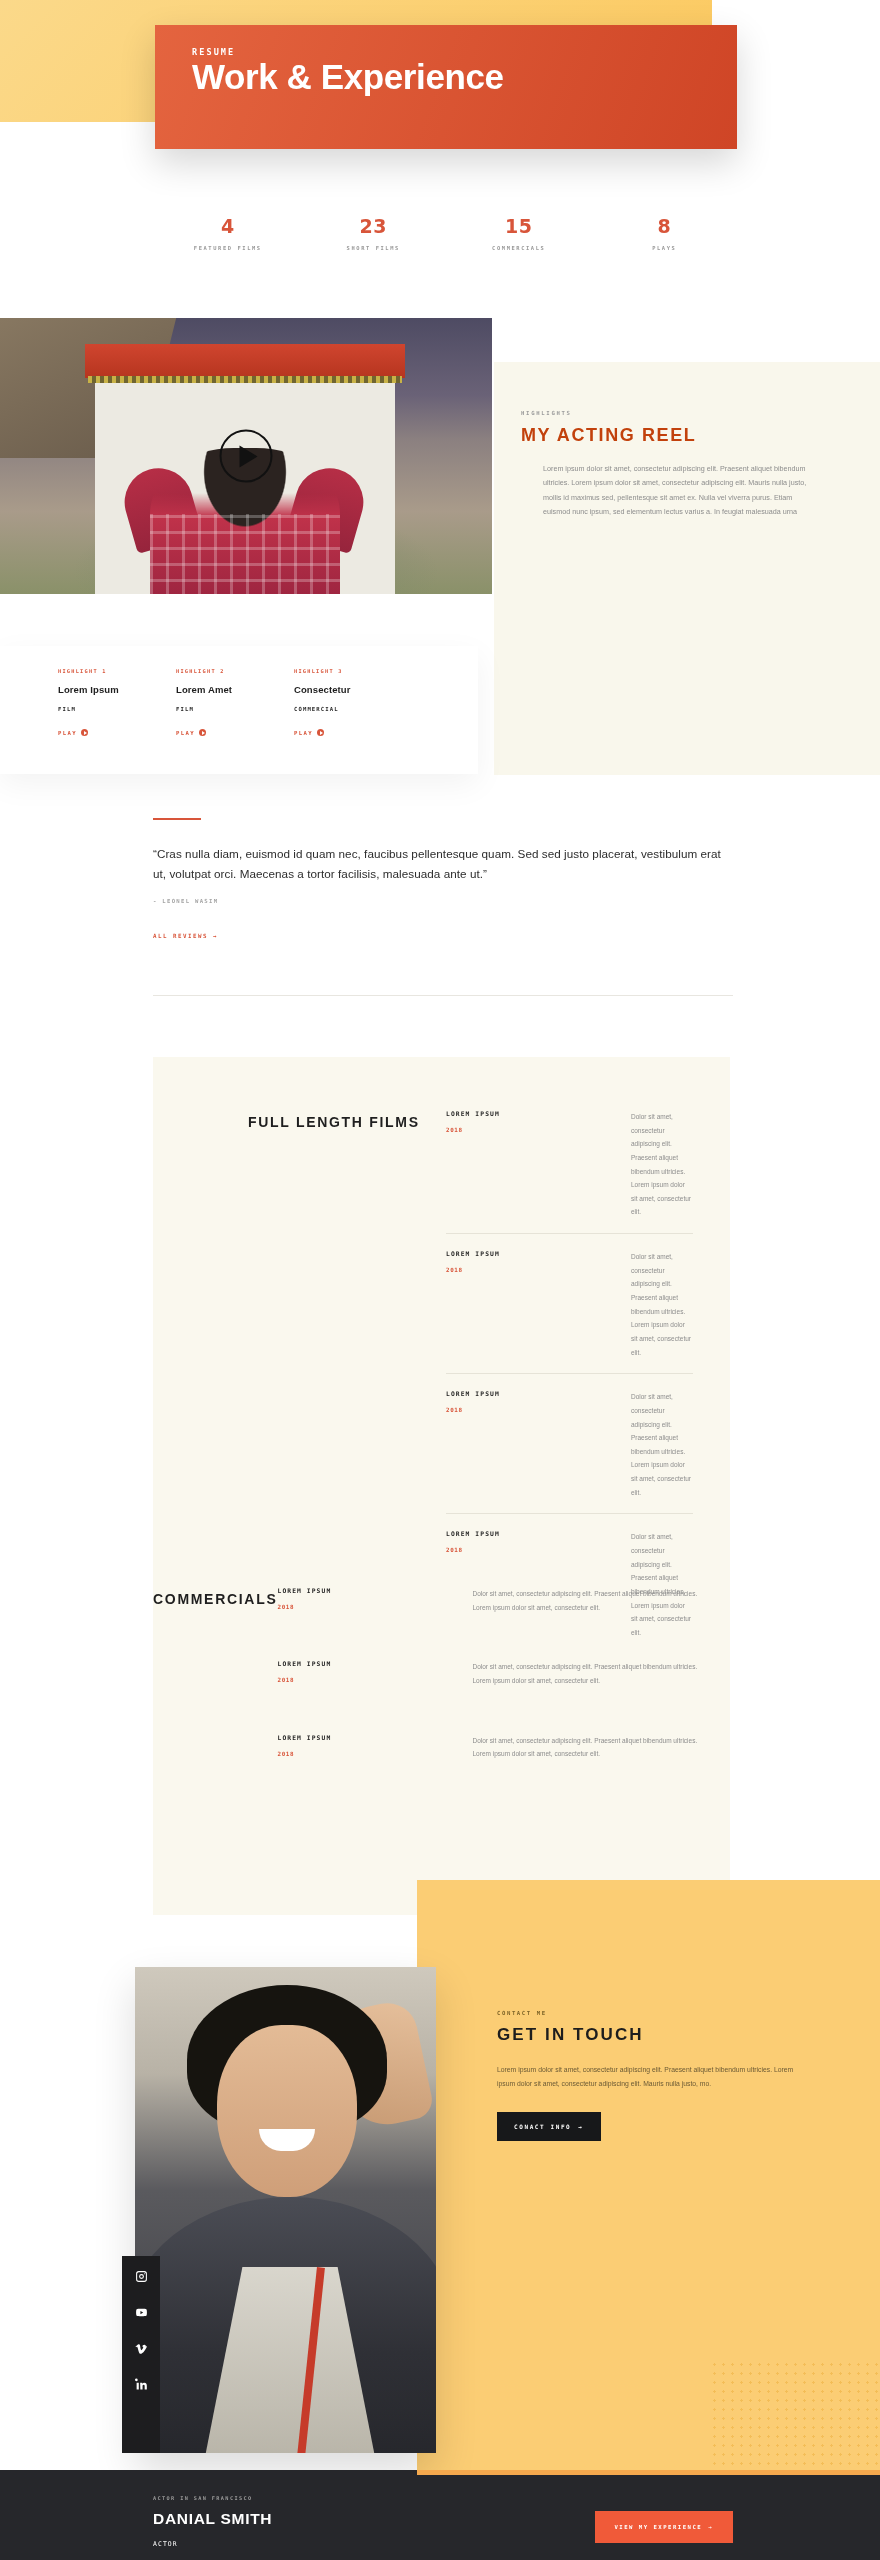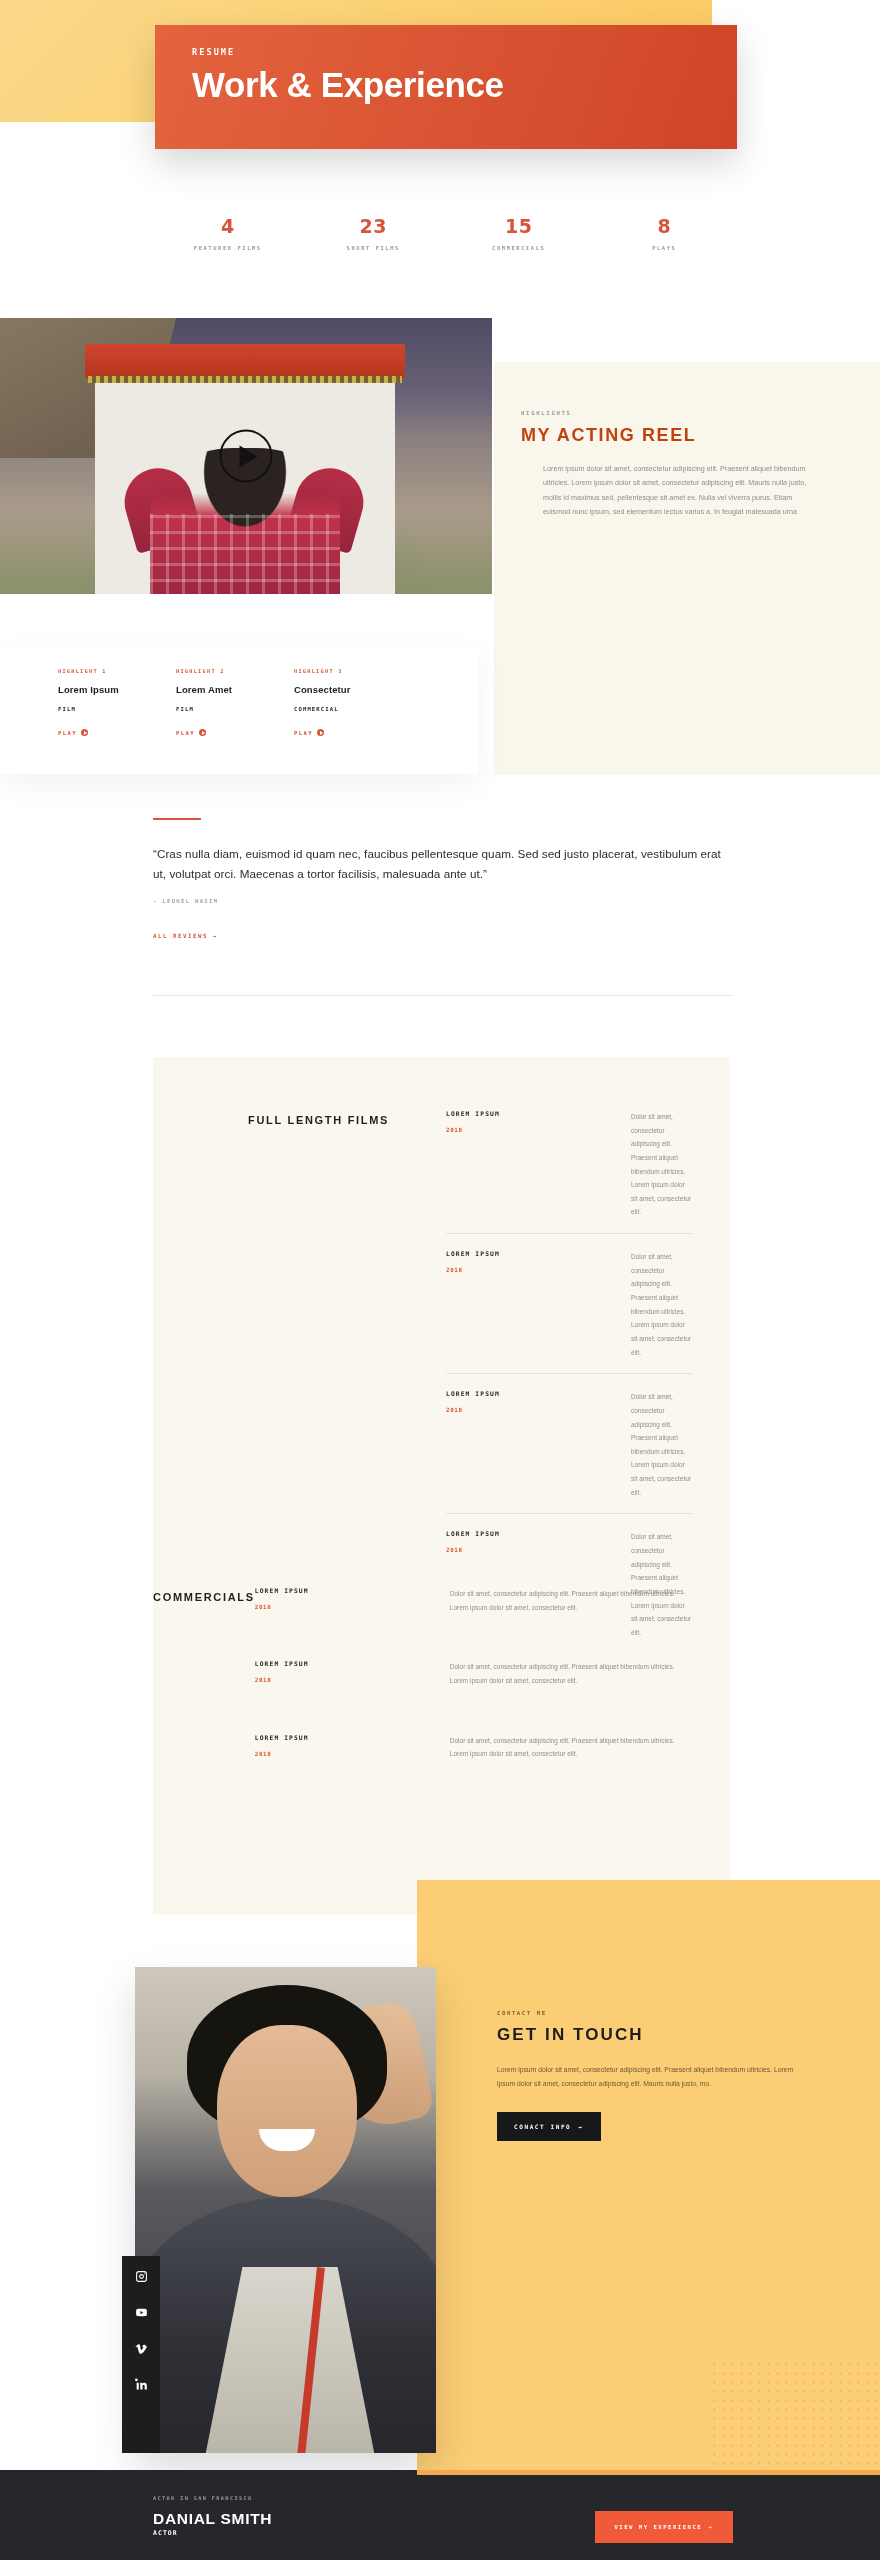--- a/index.html
+++ b/index.html
@@ -23,21 +23,21 @@
     background: linear-gradient(110deg, #e4643f 0%, #cf4526 100%);
     box-shadow: 0 14px 34px rgba(0,0,0,0.16);
     padding: 22px 0 0 37px;
   }
   .hero-eyebrow {
     color: #fff; font-size: 8.5px; letter-spacing: 2.1px; font-weight: 700;
     font-family: "DejaVu Sans Mono", monospace;
   }
   .hero-title {
     color: #fff; font-size: 35px; font-weight: 700; letter-spacing: -0.4px;
-    margin-top: 10px; line-height: 1.05;
+    margin-top: 2px; line-height: 1.05;
   }
 
   
   .stats {
     position: absolute; left: 155px; top: 215px; width: 582px;
     display: flex;
   }
   .stat { flex: 1; text-align: center; }
   .stat-num {
     color: #d8553a; font-size: 19px; font-weight: 700; letter-spacing: .5px;
@@ -174,21 +174,21 @@
     position:absolute; left:153px; top:995px; width:580px; height:1px; background:#e8e6e0;
   }
 
   
   .panel-films {
     position: absolute; left: 153px; top: 1057px; width: 577px; height: 858px;
     background: #faf8ee;
   }
   .table { position: absolute; display: flex; }
   .table-head {
-    width: 198px; font-size: 11px; font-weight: 700; letter-spacing: 1.7px; color: #1f1f1f;
+    width: 198px; font-size: 14px; font-weight: 700; letter-spacing: 1.7px; color: #1f1f1f;
     padding-top: 4px;
   }
   .rows { flex: 1; }
   .row { display: flex; padding: 0 0 14px 0; }
   .row + .row { border-top: 1px solid #e6e3d7; padding-top: 16px; }
   .row-left { width: 185px; }
   .row-title {
     font-size: 6.3px; font-weight: 700; letter-spacing: 1.1px; color: #1f1f1f;
     font-family: "DejaVu Sans Mono", monospace;
   }
@@ -296,21 +296,21 @@
     display:flex; justify-content: space-between; align-items: flex-start;
   }
   .footer-eyebrow {
     font-size: 5.2px; letter-spacing: 1.4px; color:#9b9b9b; font-weight:700;
     font-family: "DejaVu Sans Mono", monospace;
   }
   .footer-name {
     margin-top: 9px; font-size: 15.5px; font-weight:700; color:#fff; letter-spacing:.7px;
   }
   .footer-role {
-    margin-top: 1px; font-size: 6.4px; letter-spacing: 1.1px; color:#fff; font-weight:700;
+    margin-top: 12px; font-size: 6.4px; letter-spacing: 1.1px; color:#fff; font-weight:400;
     font-family: "DejaVu Sans Mono", monospace;
   }
   .footer-btn {
     margin-top: 16px; background:#f05a39; color:#fff; padding: 13px 20px;
     font-size: 5.6px; letter-spacing: 1.5px; font-weight:700; cursor:pointer;
     display:inline-flex; align-items:center; gap:6px;
     font-family: "DejaVu Sans Mono", monospace;
   }
 </style>
 </head>

